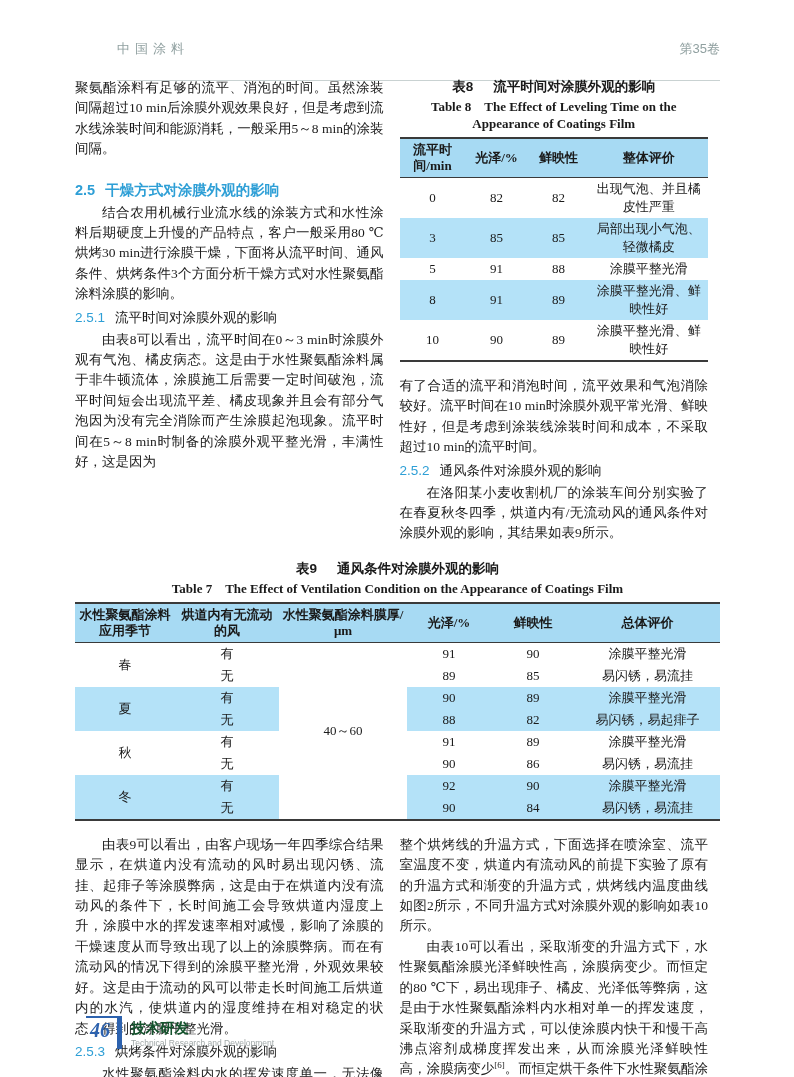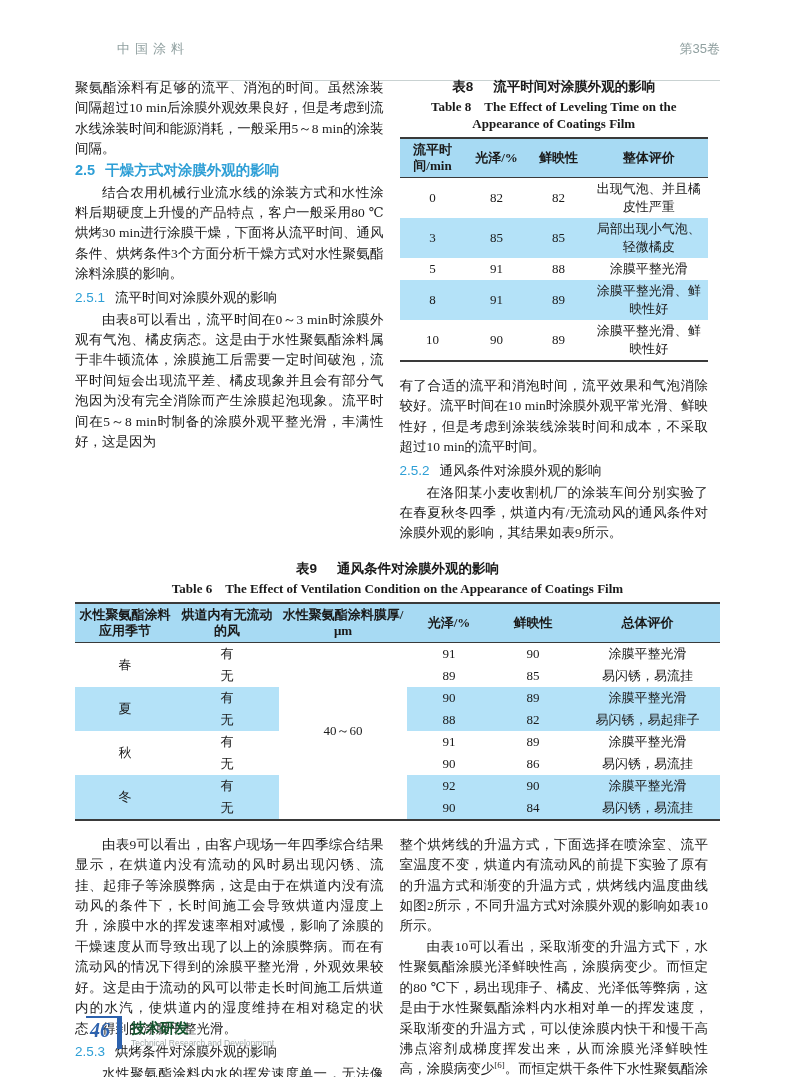--- a/index.html
+++ b/index.html
@@ -29,21 +29,21 @@
   .col { width: 308.5px; }
   p.para {
     font-size: 13.5px; line-height: 20.4px;
     text-align: justify; text-justify: inter-character;
     color: #1a1a1a;
   }
   p.indent { text-indent: 2em; }
   h2.sec {
     font-family: "Liberation Sans", "DejaVu Sans", sans-serif;
     font-size: 14.5px; font-weight: bold; color: #2e9fd6;
-    line-height: 20px; margin: 0 0 3px 0;
+    line-height: 20px; margin: 20px 0 3px 0;
   }
   h2.sec .sec-num { margin-right: 10px; }
   h3.subsec {
     font-family: "Liberation Sans", "DejaVu Sans", sans-serif;
     font-size: 13.5px; font-weight: normal; color: #1a1a1a;
     line-height: 20px; margin: 3px 0 2px 0;
   }
   h3.subsec .sec-num { color: #2e9fd6; margin-right: 10px; }
   sup.cite { font-size: 9px; line-height: 0; }
   
@@ -187,21 +187,21 @@
           <span class="sec-num">2.5.2</span><span>通风条件对涂膜外观的影响</span>
         </h3>
         <p class="para indent">在洛阳某小麦收割机厂的涂装车间分别实验了在春夏秋冬四季，烘道内有/无流动风的通风条件对涂膜外观的影响，其结果如表9所示。</p>
       </div>
     </div>
 
     <div class="table9-wrap">
       <div class="tbl-title-zh">
         <span class="tno">表9</span><span>通风条件对涂膜外观的影响</span>
       </div>
-      <div class="tbl-title-en">Table 6　The Effect of Ventilation Condition on the Appearance of Coatings Film</div>
+      <div class="tbl-title-en">Table 7　The Effect of Ventilation Condition on the Appearance of Coatings Film</div>
       <table class="sci t9">
         <thead>
           <tr>
             <th class="c0">水性聚氨酯涂料应用季节</th>
             <th class="c1">烘道内有无流动的风</th>
             <th class="c2">水性聚氨酯涂料膜厚/μm</th>
             <th class="c3">光泽/%</th>
             <th class="c4">鲜映性</th>
             <th>总体评价</th>
           </tr>

